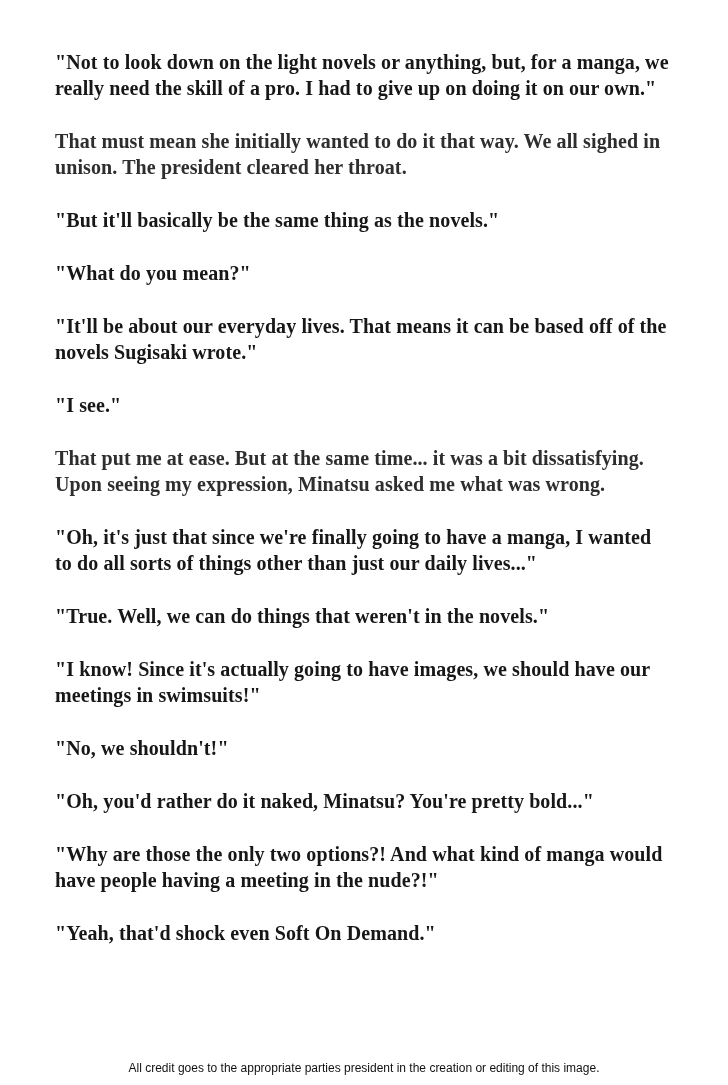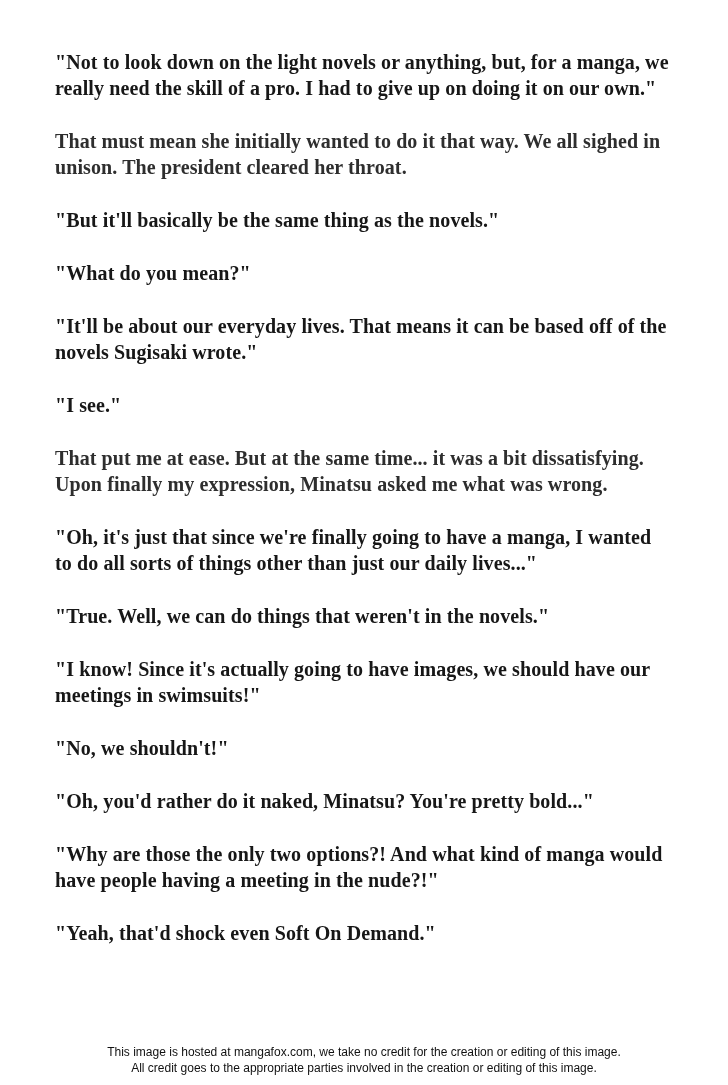--- a/index.html
+++ b/index.html
@@ -48,27 +48,26 @@
 <body>
 
 <div class="page">
   <div class="content">
     <p class="dialogue">"Not to look down on the light novels or anything, but, for a manga, we really need the skill of a pro. I had to give up on doing it on our own."</p>
     <p class="narration">That must mean she initially wanted to do it that way. We all sighed in unison. The president cleared her throat.</p>
     <p class="dialogue">"But it'll basically be the same thing as the novels."</p>
     <p class="dialogue">"What do you mean?"</p>
     <p class="dialogue">"It'll be about our everyday lives. That means it can be based off of the novels Sugisaki wrote."</p>
     <p class="dialogue">"I see."</p>
-    <p class="narration">That put me at ease. But at the same time... it was a bit dissatisfying. Upon finally my expression, Minatsu asked me what was wrong.</p>
+    <p class="narration">That put me at ease. But at the same time... it was a bit dissatisfying. Upon seeing my expression, Minatsu asked me what was wrong.</p>
     <p class="dialogue">"Oh, it's just that since we're finally going to have a manga, I wanted to do all sorts of things other than just our daily lives..."</p>
     <p class="dialogue">"True. Well, we can do things that weren't in the novels."</p>
     <p class="dialogue">"I know! Since it's actually going to have images, we should have our meetings in swimsuits!"</p>
     <p class="dialogue">"No, we shouldn't!"</p>
     <p class="dialogue">"Oh, you'd rather do it naked, Minatsu? You're pretty bold..."</p>
     <p class="dialogue">"Why are those the only two options?! And what kind of manga would have people having a meeting in the nude?!"</p>
     <p class="dialogue">"Yeah, that'd shock even Soft On Demand."</p>
   </div>
 
   <div class="footer">
-    <div>This image is hosted at mangafox.com, we take no credit for the creation or editing of this image.</div>
-    <div>All credit goes to the appropriate parties involved in the creation or editing of this image.</div>
+    <div>All credit goes to the appropriate parties president in the creation or editing of this image.</div>
   </div>
 </div>
 
 </body></html>

